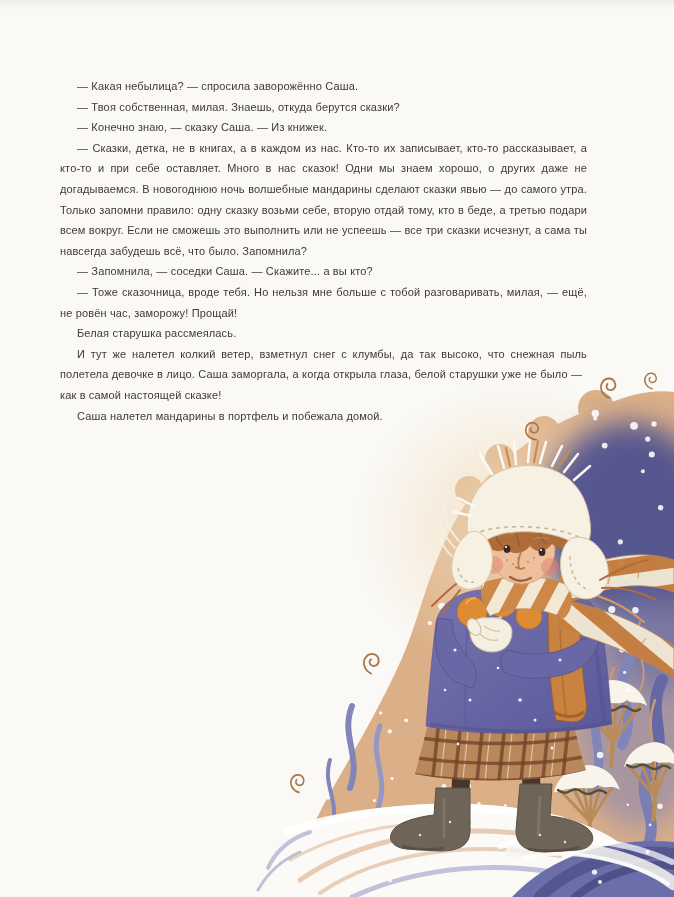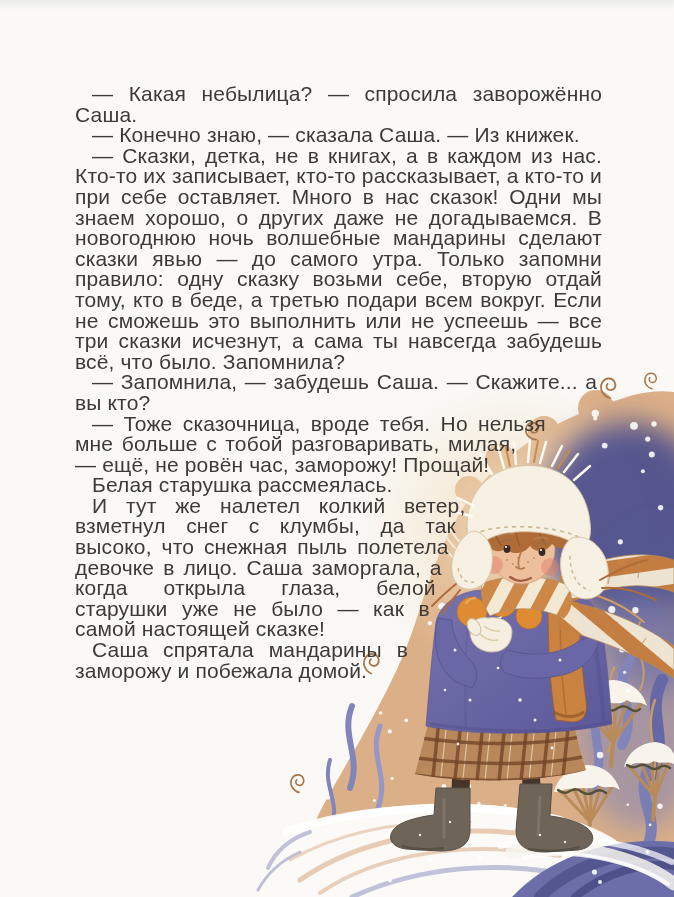--- a/index.html
+++ b/index.html
@@ -7,23 +7,23 @@
     position:relative;width:674px;height:897px;margin:0 auto;
     background:#faf9f6;overflow:hidden;
     font-family:"Liberation Sans","DejaVu Sans",sans-serif;
   }
   .page::before{
     content:"";position:absolute;left:0;top:0;right:0;height:10px;
     background:linear-gradient(#ecedeb,rgba(236,237,235,0));z-index:3;pointer-events:none;
   }
   .illu{position:absolute;left:0;top:0;z-index:1;}
   .story{
-    position:absolute;left:75px;top:76px;width:527px;z-index:2;
-    font-size:21px;line-height:20.6px;letter-spacing:.15px;
-    color:#3e3a37;text-align:justify;hyphens:auto;margin-top:8px;-webkit-hyphens:auto;
+    position:absolute;left:60px;top:76px;width:527px;z-index:2;
+    font-size:11px;line-height:20.6px;letter-spacing:.15px;
+    color:#3e3a37;text-align:justify;hyphens:auto;-webkit-hyphens:auto;
   }
   .story p{margin:0;text-indent:17px;}
   .wrapShape{
     float:right;width:292px;height:724px;shape-margin:7px;
     shape-outside:polygon(292px 0,292px 314px,277px 330px,247px 351px,217px 371px,
       192px 391px,177px 411px,164px 431px,154px 451px,147px 471px,140px 491px,
       134px 511px,128px 533px,120px 556px,105px 579px,90px 599px,74px 619px,
       60px 639px,46px 659px,34px 679px,24px 696px,12px 721px,292px 721px);
   }
 </style>
@@ -394,21 +394,22 @@
         <circle cx="600" cy="882" r="2"></circle>
           <circle cx="458" cy="744" r="1.4"></circle>
           <circle cx="552" cy="748" r="1.4"></circle>
       </g>
     </g>
   </svg>
 
   <div class="story">
     <div class="wrapShape"></div>
     <p>— Какая небылица? — спросила заворожённо Саша.</p>
-    <p>— Конечно знаю, — сказала Саша. — Из книжек.</p>
+    <p>— Твоя собственная, милая. Знаешь, откуда берутся сказки?</p>
+    <p>— Конечно знаю, — сказку Саша. — Из книжек.</p>
     <p>— Сказки, детка, не в книгах, а в каждом из нас. Кто-то их записывает, кто-то рассказывает, а кто-то и при себе оставляет. Много в нас сказок! Одни мы знаем хорошо, о других даже не догадываемся. В новогоднюю ночь волшебные мандарины сделают сказки явью — до самого утра. Только запомни правило: одну сказку возьми себе, вторую отдай тому, кто в беде, а третью подари всем вокруг. Если не сможешь это выполнить или не успеешь — все три сказки исчезнут, а сама ты навсегда забудешь всё, что было. Запомнила?</p>
-    <p>— Запомнила, — забудешь Саша. — Скажите... а вы кто?</p>
+    <p>— Запомнила, — соседки Саша. — Скажите... а вы кто?</p>
     <p>— Тоже сказочница, вроде тебя. Но нельзя мне больше с тобой разговаривать, милая, — ещё, не ровён час, заморожу! Прощай!</p>
     <p>Белая старушка рассмеялась.</p>
     <p>И тут же налетел колкий ветер, взметнул снег с клумбы, да так высоко, что снежная пыль полетела девочке в лицо. Саша заморгала, а когда открыла глаза, белой старушки уже не было — как в самой настоящей сказке!</p>
-    <p>Саша спрятала мандарины в заморожу и побежала домой.</p>
+    <p>Саша налетел мандарины в портфель и побежала домой.</p>
   </div>
 </div>
 
 </body></html>

